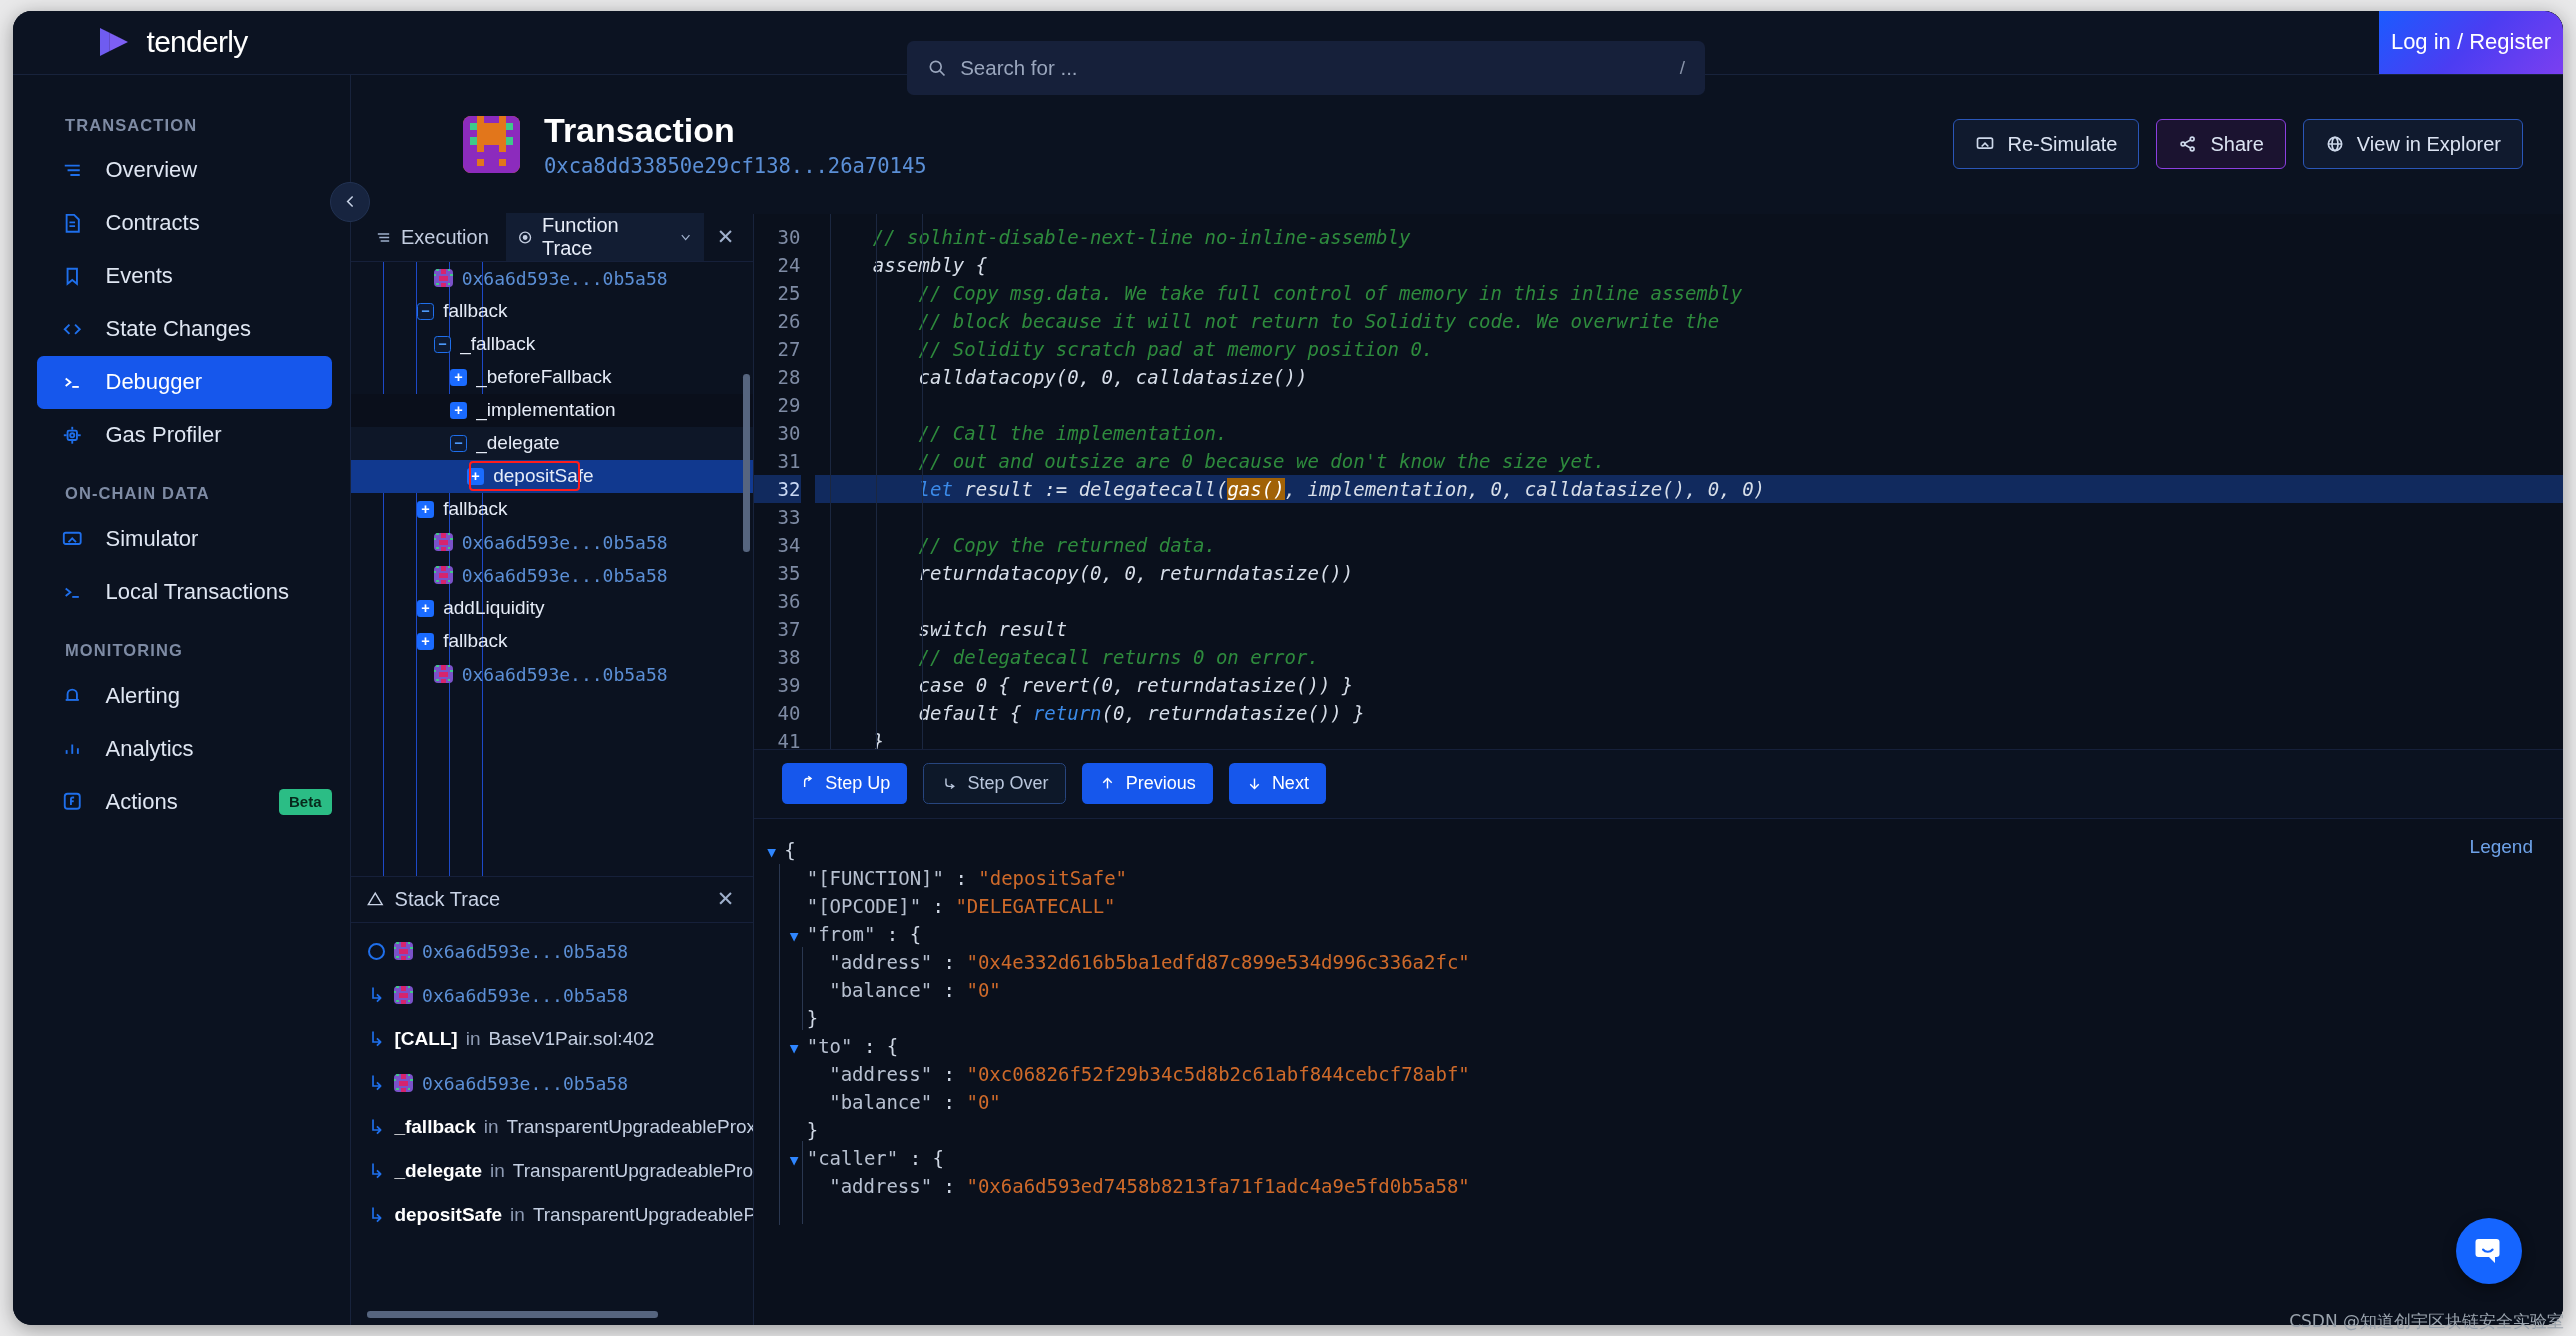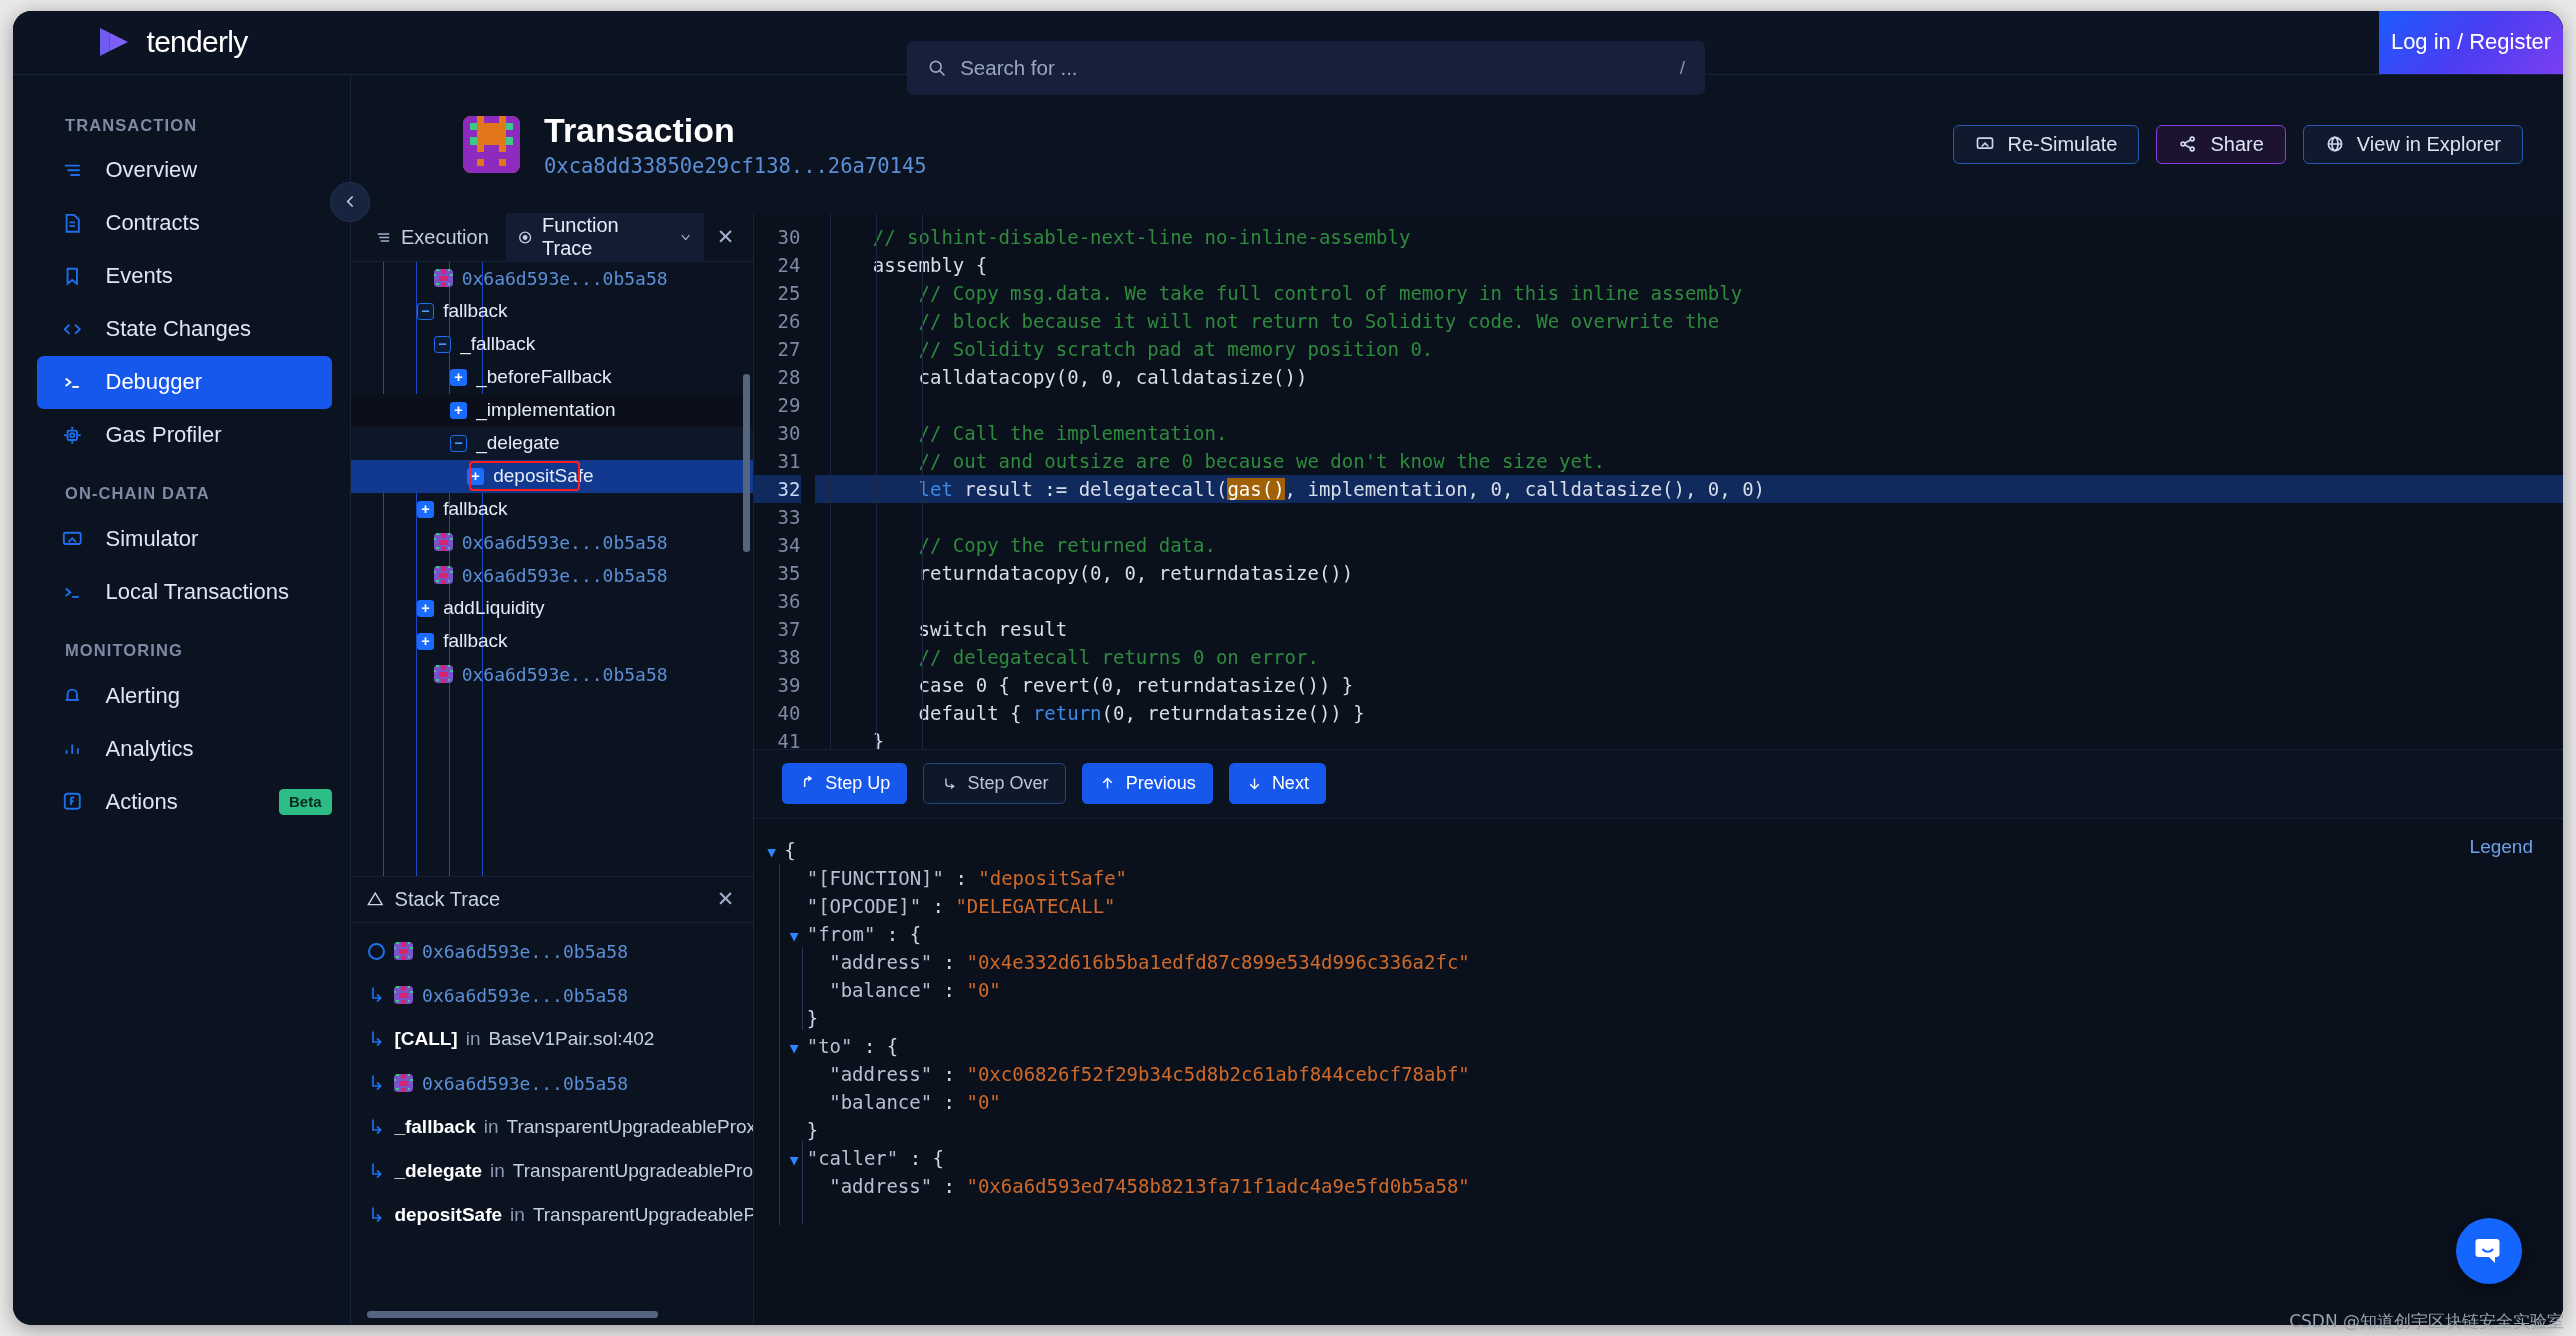--- a/index.html
+++ b/index.html
@@ -59,21 +59,21 @@
   .main { flex:1; min-width:0; display:flex; flex-direction:column; background:#0b1220; border-top:0.7px solid #18233c; border-left:0.7px solid #18233c; }
 
   .page-head { height:139px; flex:0 0 139px; display:flex; align-items:center; padding:0 40px 0 112px; }
   .identicon { width:57px; height:57px; border-radius:8px; overflow:hidden; flex:0 0 57px; }
   .identicon svg { display:block; }
   .titles { margin-left:24px; }
   .titles h1 { font-size:34px; color:#fff; font-weight:700; line-height:1.15; }
   .titles .hash { font-size:20.5px; color:#5b8fd6; font-family:"DejaVu Sans Mono", monospace; margin-top:4px; }
   .head-actions { margin-left:auto; display:flex; gap:17px; }
   .hbtn {
-    height:39px; padding:0 21px; border-radius:6px; display:flex; align-items:center; gap:12px;
+    height:50px; padding:0 21px; border-radius:6px; display:flex; align-items:center; gap:12px;
     font-size:20px; color:#dbe3f2; background:#101a2e; border:0.7px solid #2a56b8; cursor:pointer; white-space:nowrap;
   }
   .hbtn.purple { border-color:#8b3fe0; background:#1b1330; }
 
   
   .work { flex:1; display:flex; min-height:0; }
 
   
   .leftcol { width:403px; flex:0 0 403px; display:flex; flex-direction:column; min-height:0; border-right:0.7px solid #18233c; }
 
@@ -109,21 +109,21 @@
   .hscroll { position:absolute; left:16px; bottom:6.6px; height:6.6px; border-radius:3.3px; background:#56657f; }
 
   
   .rightcol { flex:1; min-width:0; display:flex; flex-direction:column; min-height:0; }
 
   .editor { flex:0 0 535px; display:flex; overflow:hidden; background:#0a101c; position:relative; }
   .gutter { width:61px; flex:0 0 61px; text-align:right; padding-right:14.5px; padding-top:9.2px; background:#0a101c; }
   .gutter div { height:28px; line-height:28px; font-size:19px; color:#7e8ba4; font-family:"DejaVu Sans Mono", monospace; }
   .gutter div.hl { background:#112a5e; color:#c9d8f3; }
   .code { flex:1; padding-top:9.2px; overflow:hidden; position:relative; }
-  .cline { height:28px; line-height:28px; font-size:19px; font-family:"DejaVu Sans Mono", monospace; color:#d7dee9; white-space:pre; padding-left:12px; }
+  .cline { height:28px; line-height:28px; font-size:19px; font-family:"DejaVu Sans Mono", monospace; color:#d7dee9; white-space:pre; padding-left:12px;font-style:italic; }
   .cline.hl { background:#112a5e; }
   .cmt { color:#2e8b3d; }
   .kw  { color:#3b8ae8; }
   .sel-tok { background:#a16207; color:#fff;text-align:center; }
   .foldline { position:absolute; top:0; bottom:0; width:0.7px; background:#1b2740; }
 
   .stepbar { height:69px; flex:0 0 69px; display:flex; align-items:center; gap:16px; padding-left:28px; background:#0b1220; border-top:0.7px solid #16203a; }
   .sbtn { height:41px; padding:0 17px; border-radius:5.3px; display:flex; align-items:center; gap:9.2px; font-size:18px; color:#fff; background:#1657ec; cursor:pointer; white-space:nowrap; }
   .sbtn.ghost { background:#0d1829; border:0.7px solid #27457e; color:#b9c6dc; }
 

